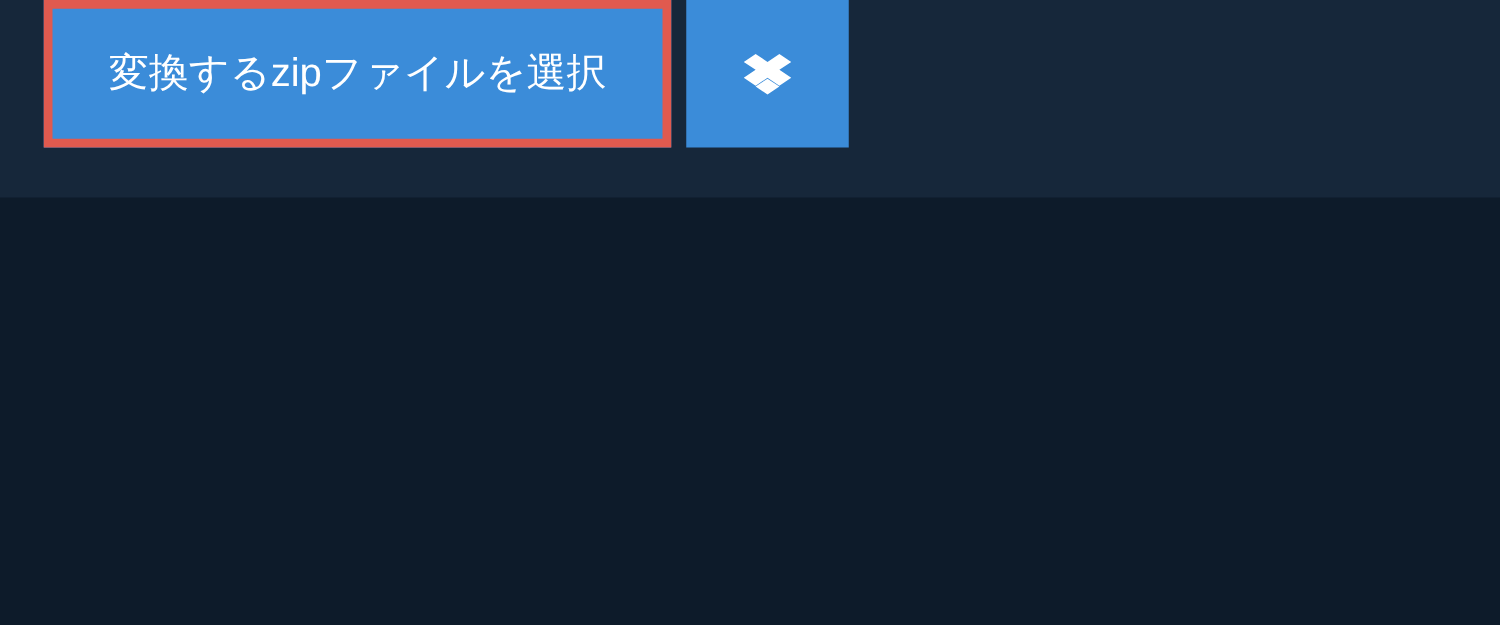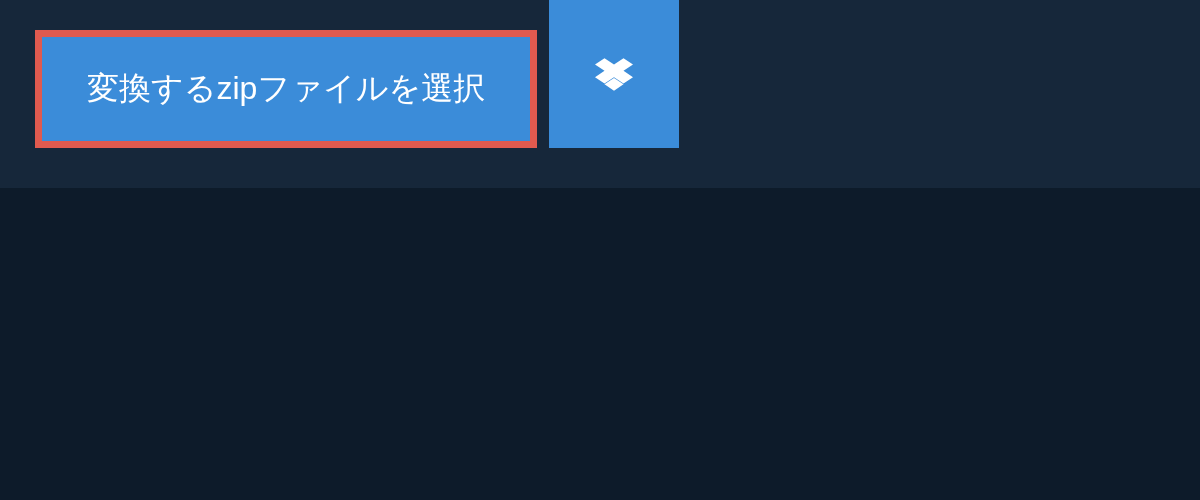--- a/index.html
+++ b/index.html
@@ -38,21 +38,20 @@
       background-color: #3b8cd9;
       border: 7px solid #e05a4f;
       color: #ffffff;
       font-size: 32px;
       padding: 30px 45px;
       cursor: pointer;
       font-weight: 400;
       display: flex;
       align-items: center;
       justify-content: center;
-      margin-top: 30px;
     }
     .dropbox-button {
       background-color: #3b8cd9;
       color: #ffffff;
       width: 130px;
       cursor: pointer;
       display: flex;
       align-items: center;
       justify-content: center;
     }

